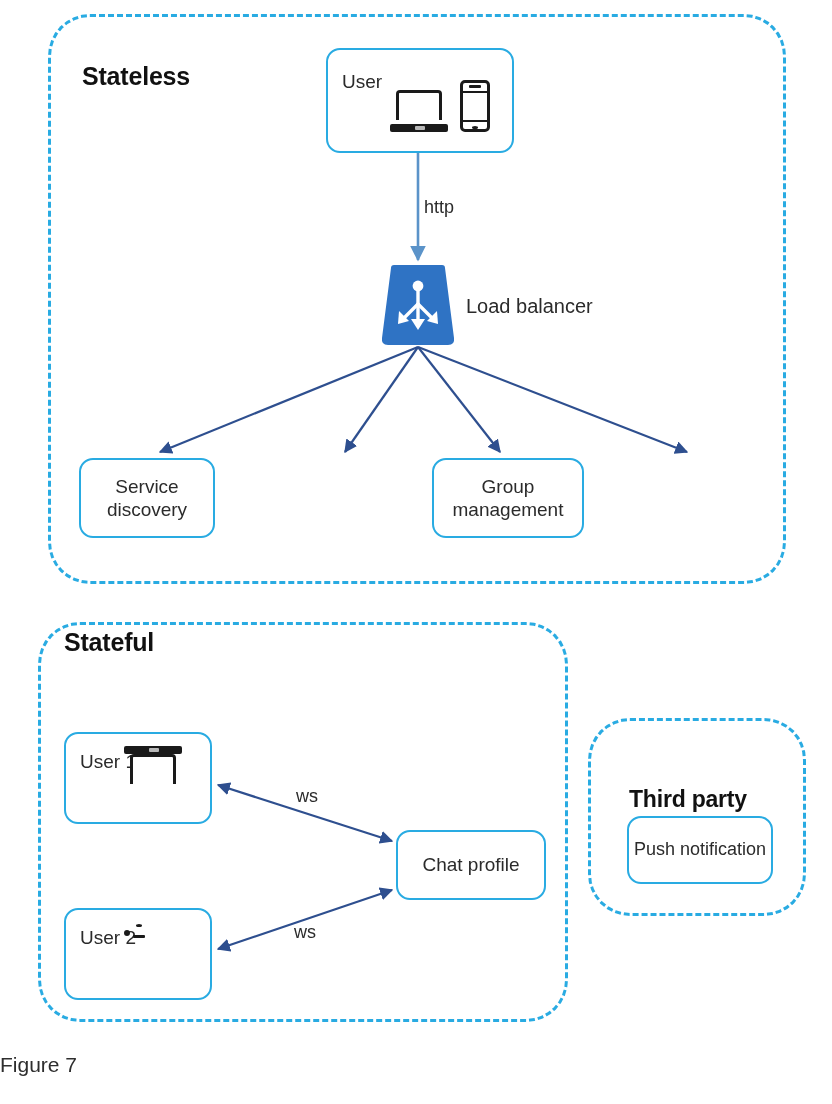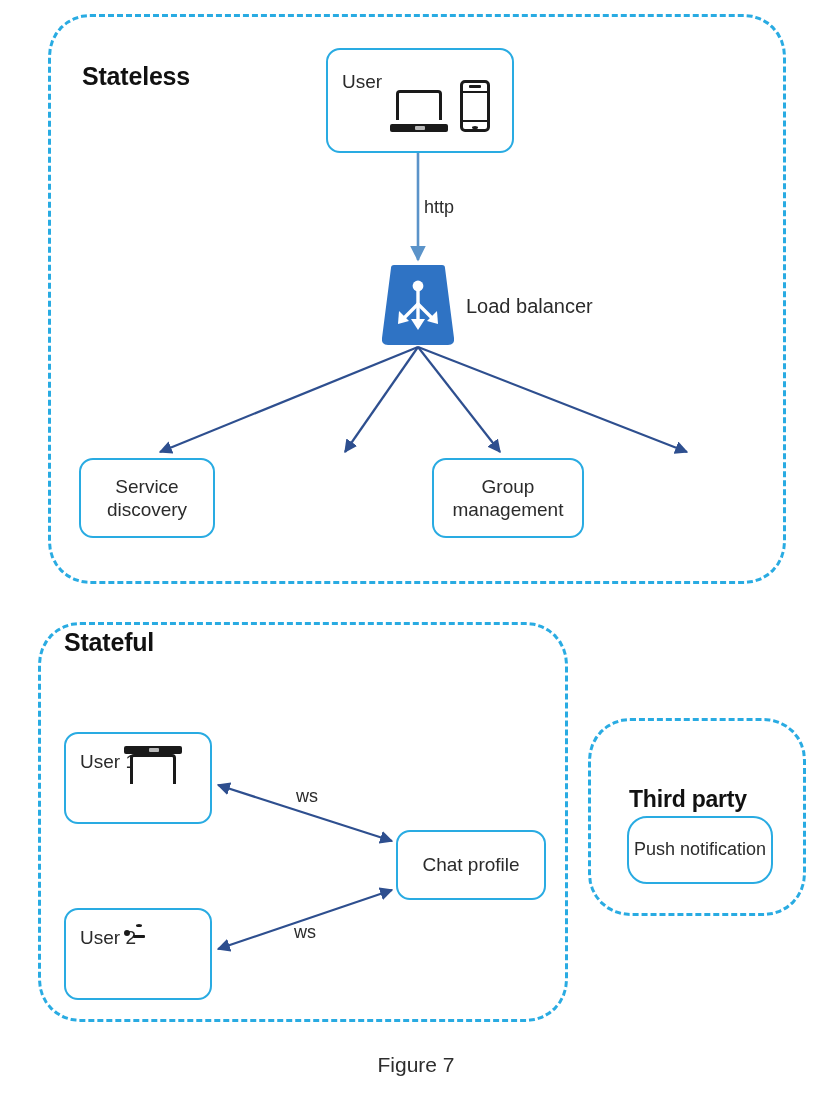--- a/index.html
+++ b/index.html
@@ -98,21 +98,20 @@
   .user-node .device-slot {
     position: absolute;
     left: 58px; top: 20px;
   }
 
   #node-chat-service { left: 396px; top: 830px; width: 150px; height: 70px; }
 
   #node-push-notification {
     left: 627px; top: 816px; width: 146px; height: 68px;
     font-size: 18px;
-    border-radius: 20px;
   }
 
   
   .laptop { position: relative; width: 58px; height: 42px; }
   .laptop .screen {
     position: absolute;
     left: 6px; top: 0;
     width: 46px; height: 30px;
     border: 3px solid #1a1a1a;
     border-bottom: none;
@@ -197,21 +196,20 @@
     left: 0; top: 0;
     width: 832px; height: 1104px;
     pointer-events: none;
   }
 
   
   #figure-caption {
     position: absolute;
     left: 0; top: 1053px;
     width: 832px;
-    text-align: center;
     font-size: 21px;
     color: #2e2e2e;
   }
 </style>
 </head>
 <body>
 
 <div id="canvas">
 
   <div class="group-panel" id="panel-stateless"></div>

